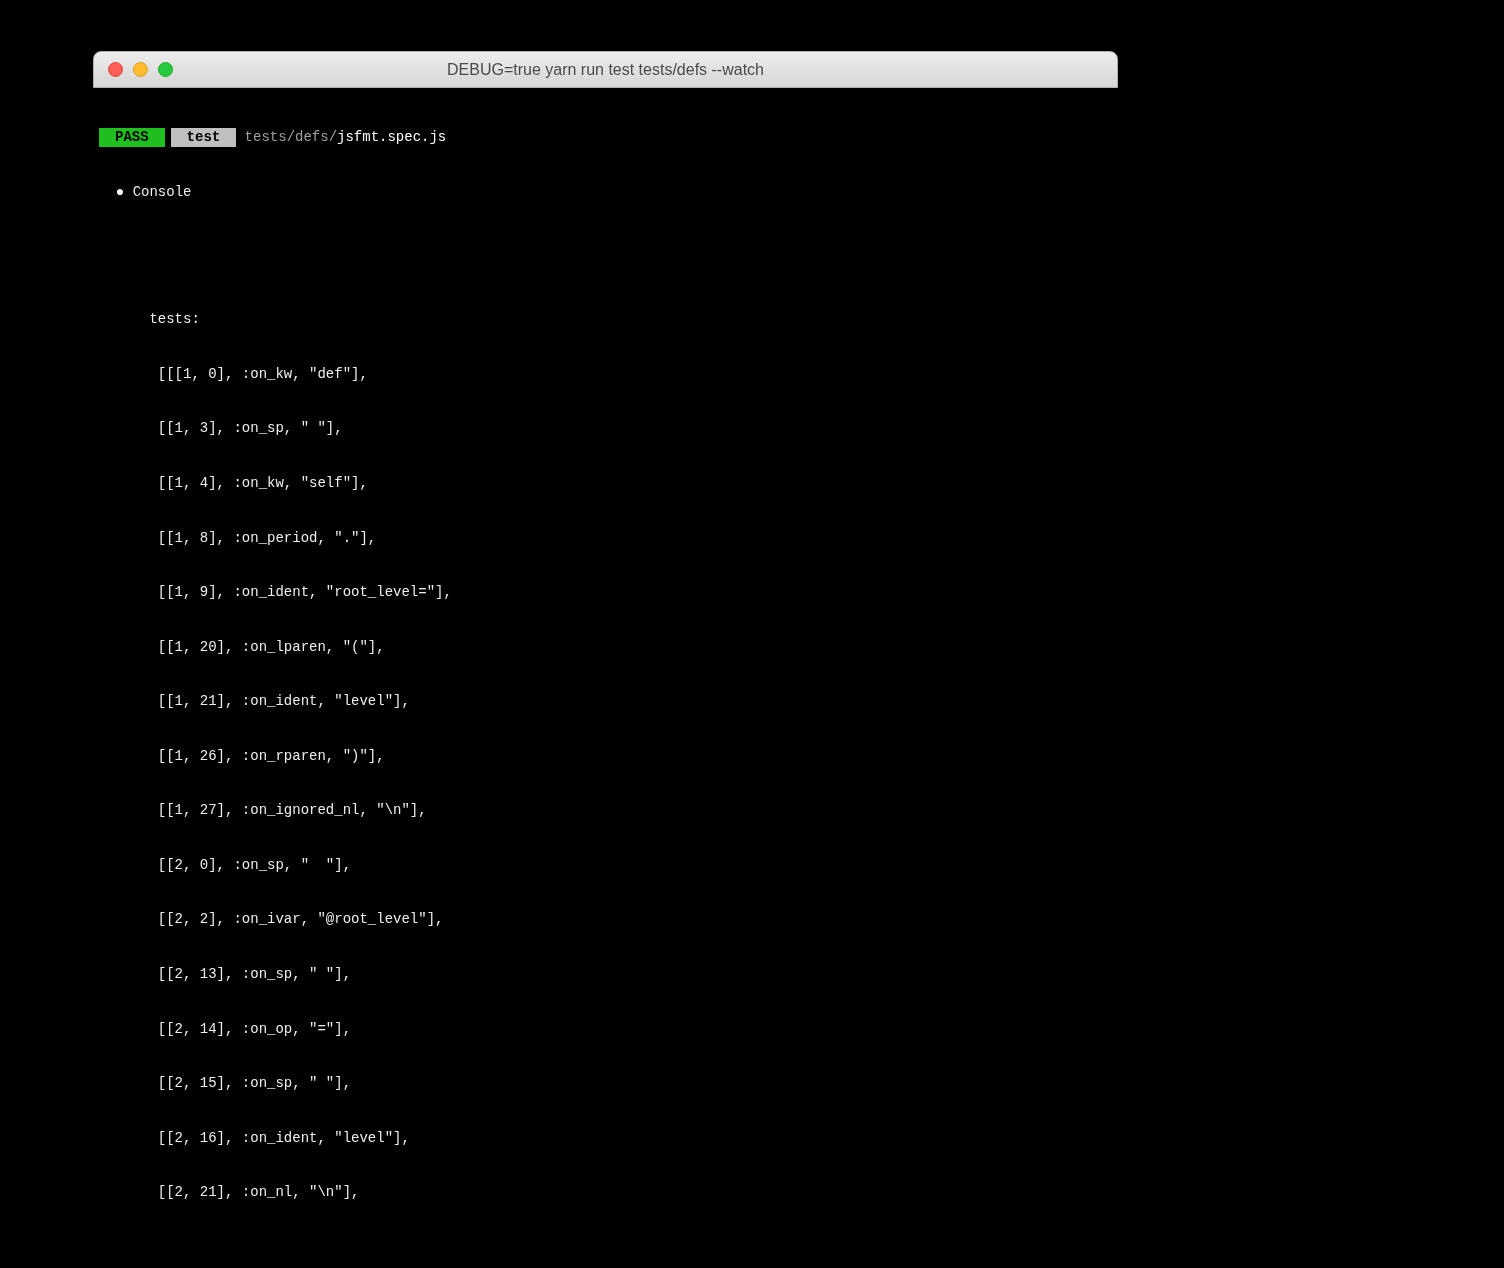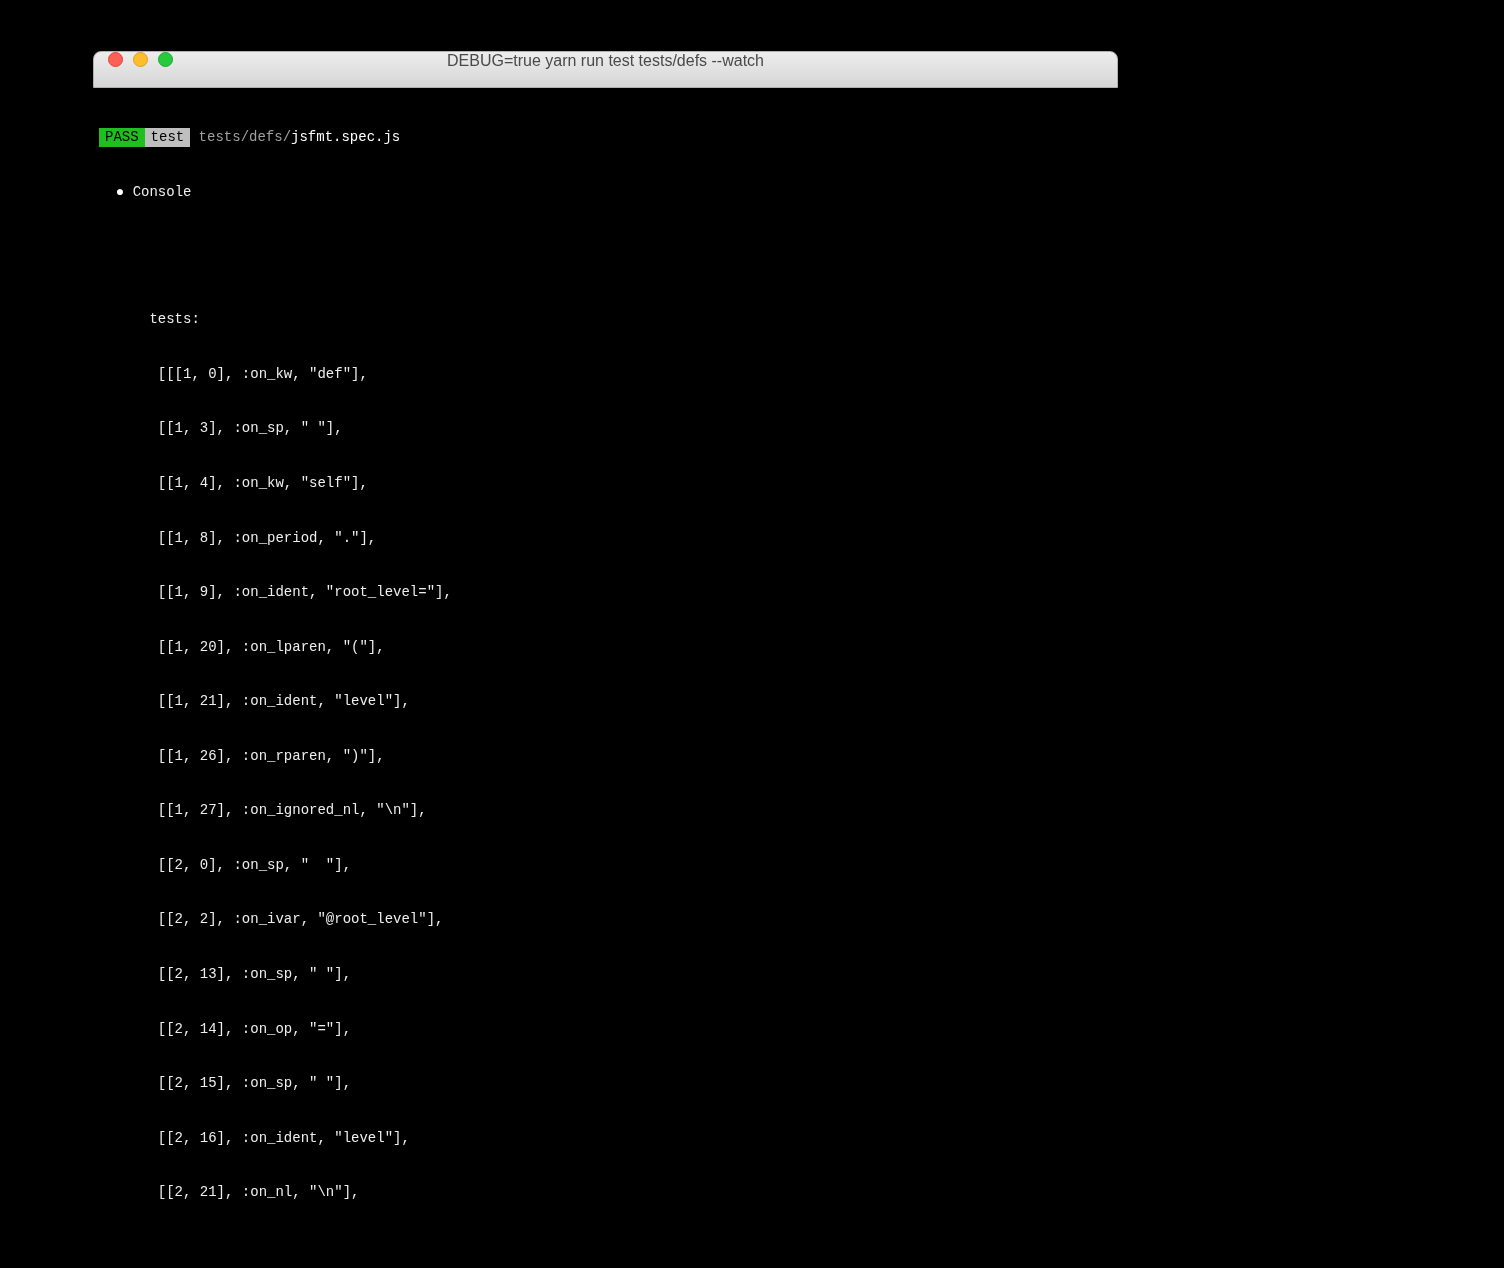--- a/index.html
+++ b/index.html
@@ -18,21 +18,21 @@
       left: 93px;
       width: 1025px;
       background: #000;
     }
     .titlebar {
       height: 37px;
       background: linear-gradient(#ededed, #d6d6d6);
       border-top-left-radius: 8px;
       border-top-right-radius: 8px;
       display: flex;
-      align-items: flex-start;
+      align-items: center;
       position: relative;
       border: 1px solid #b0b0b0;
     }
     .traffic-lights {
       display: flex;
       gap: 10px;
       margin-left: 14px;
     }
     .light {
       width: 15px; height: 15px; border-radius: 50%;
@@ -50,25 +50,25 @@
       pointer-events: none;
     }
     .term {
       background: #000;
       padding: 4px 0 0 6px;
       line-height: 1.3;
       white-space: pre;
     }
     .badge {
       display: inline-block;
-      padding: 0 6px;
-      font-weight: normal;
+      padding: 0 16px;
+      font-weight: bold;
     }
     .badge-pass { background: #1fbf1f; color: #000; }
-    .badge-test { background: #bfbfbf; color: #000; }
+    .badge-test { background: #bfbfbf; color: #000; margin-left: 6px; }
     .path-dim { color: #a0a0a0; text-align: right; }
     .path-bold { color: #fff; font-weight: normal; }
     .dim { color: #808080; }
     .line { color: #eee; }
     .bullet { color: #fff; }
   </style>
 </head>
 <body>
 
 <div class="window">

